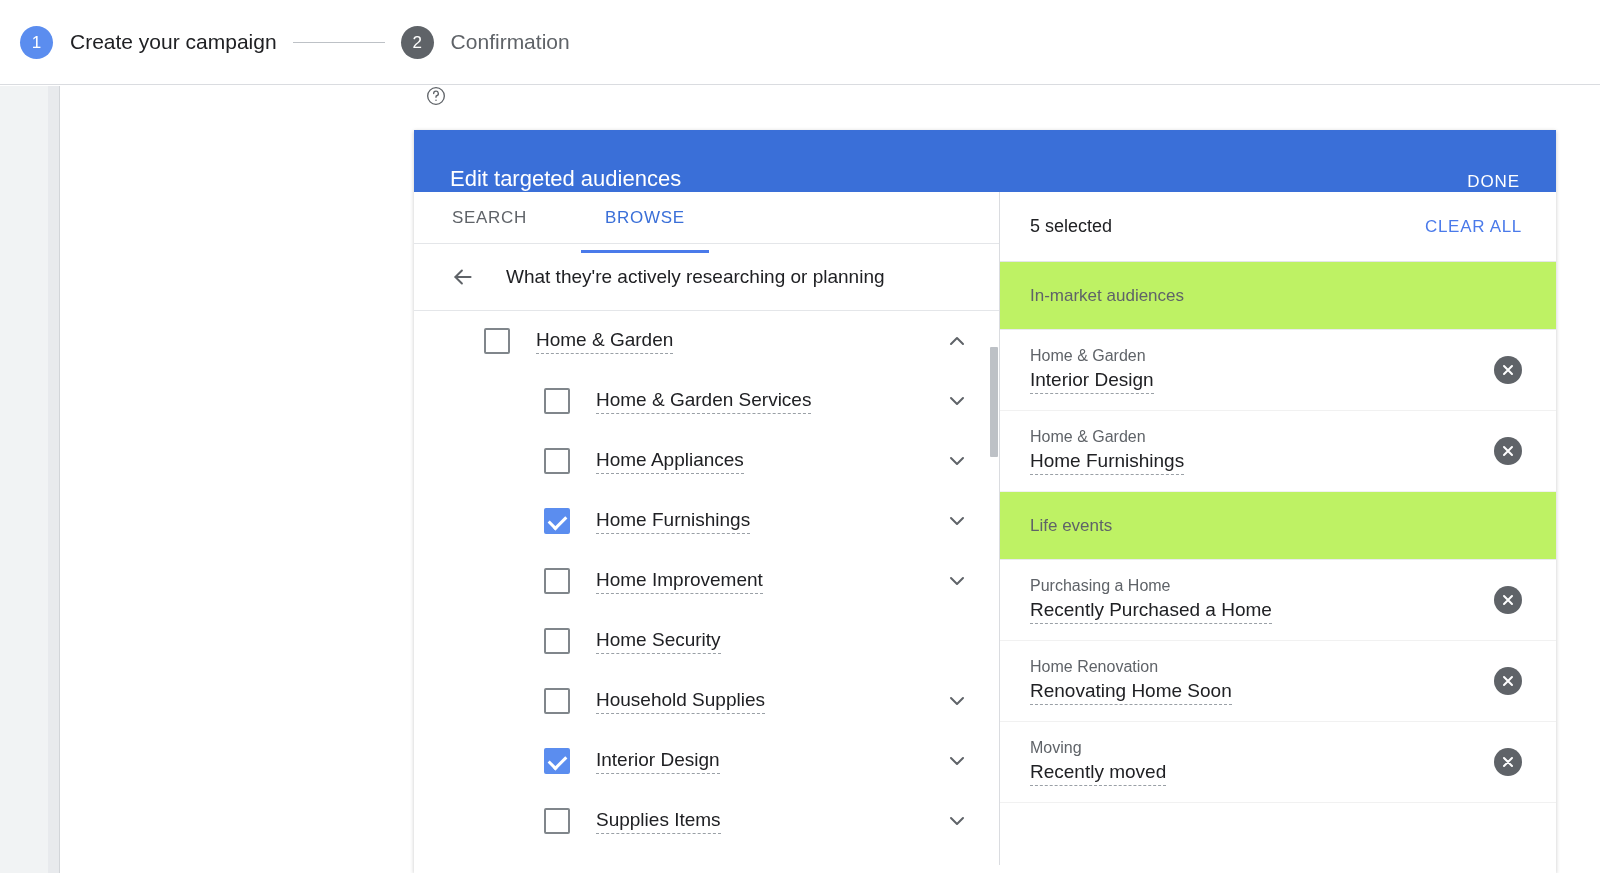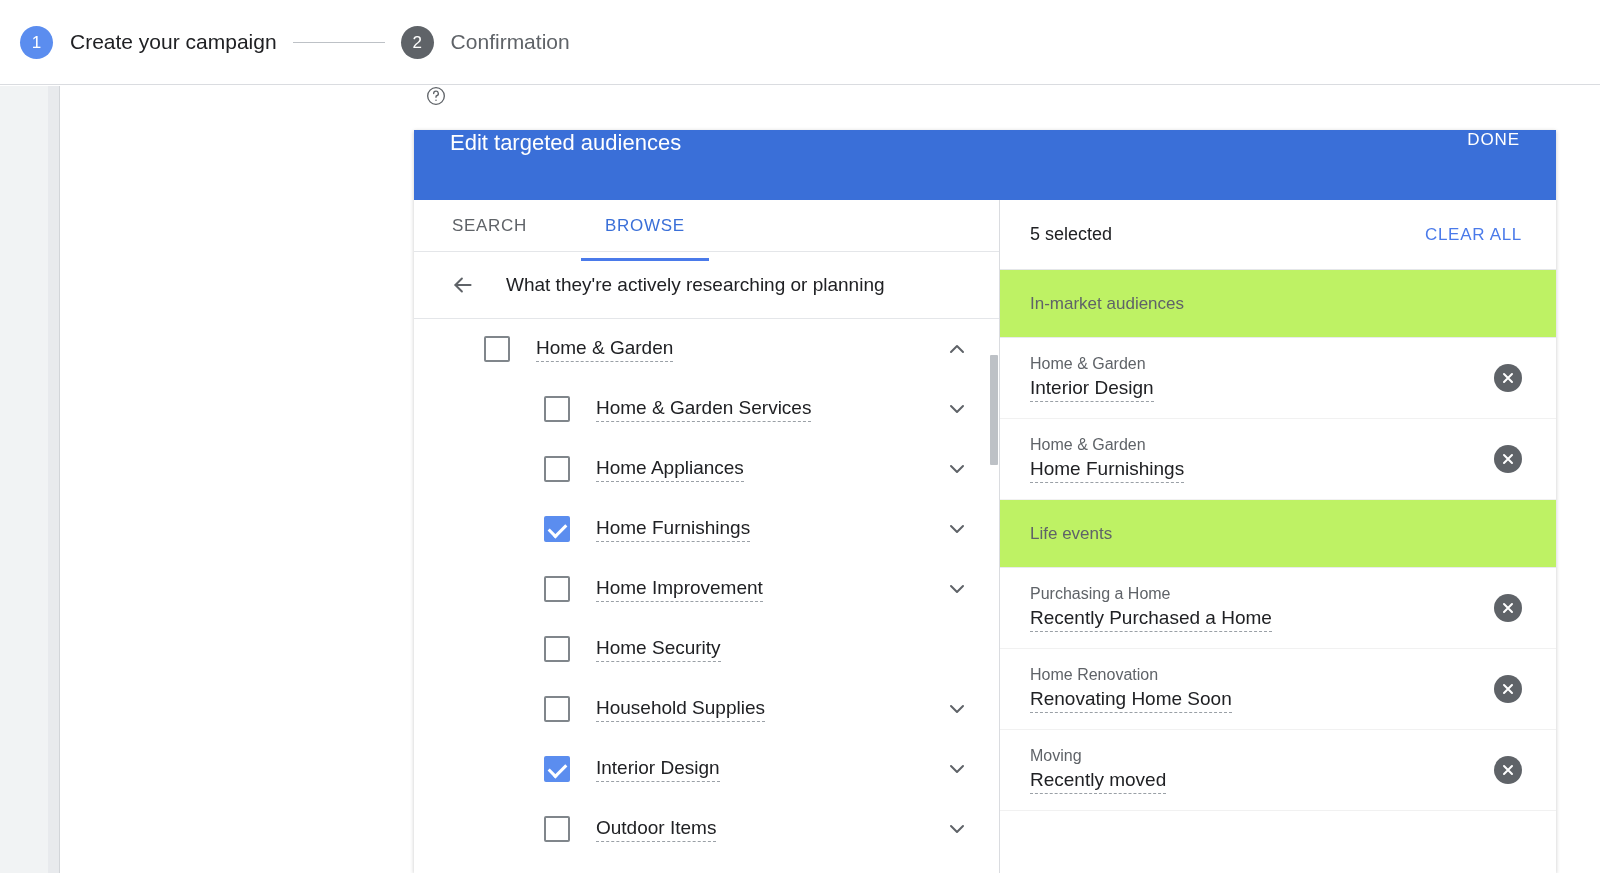--- a/index.html
+++ b/index.html
@@ -54,22 +54,22 @@
 
   
   .dialog {
     position: absolute; left: 414px; top: 130px;
     width: 1142px; height: 743px;
     background: #ffffff;
     box-shadow: 0 1px 4px rgba(0,0,0,0.22);
     overflow: hidden;
   }
   .dialog-header {
-    height: 70px; background: #3a6fd8;
-    display: flex; align-items: flex-start; justify-content: space-between;
+    height: 62px; background: #3a6fd8;
+    display: flex; align-items: flex-end; justify-content: space-between;
     padding: 0 36px 0 36px;
   }
   .dialog-title { color: #ffffff; font-size: 22px; }
   .done-button {
     color: #ffffff; font-size: 17px; letter-spacing: 0.9px;
     cursor: pointer; user-select: none;
   }
 
   .dialog-body { display: flex; height: 673px; }
   .panel-left {
@@ -313,21 +313,21 @@
             <div class="tree-label">Interior Design</div>
             <div class="chev">
               <svg width="24" height="24" viewBox="0 0 24 24" fill="none" stroke="currentColor" stroke-width="2" stroke-linecap="round" stroke-linejoin="round">
                   <path d="M6 9l6 6 6-6"></path>
                 </svg>
             </div>
           </div>
 
           <div class="tree-row level-1">
             <div class="cbx off"></div>
-            <div class="tree-label">Outdoor Items</div>
+            <div class="tree-label">Supplies Items</div>
             <div class="chev">
               <svg width="24" height="24" viewBox="0 0 24 24" fill="none" stroke="currentColor" stroke-width="2" stroke-linecap="round" stroke-linejoin="round">
                   <path d="M6 9l6 6 6-6"></path>
                 </svg>
             </div>
           </div>
 
           <div class="scroll-track">
             <div class="scroll-thumb"></div>
           </div>

